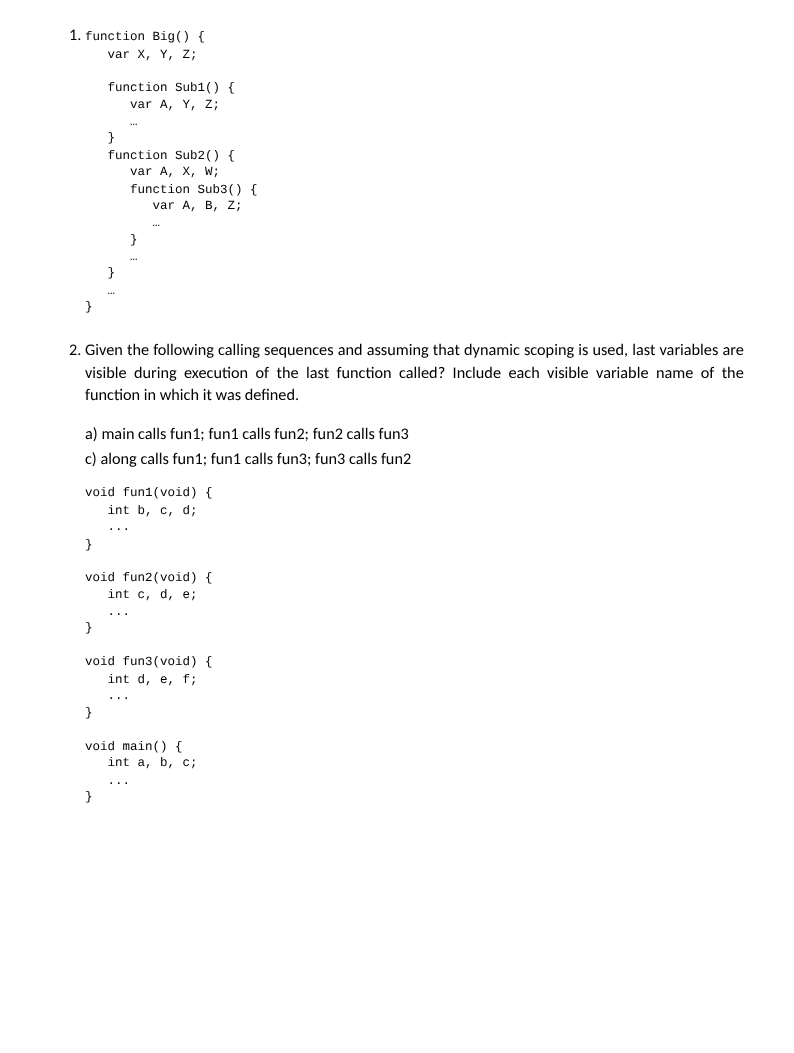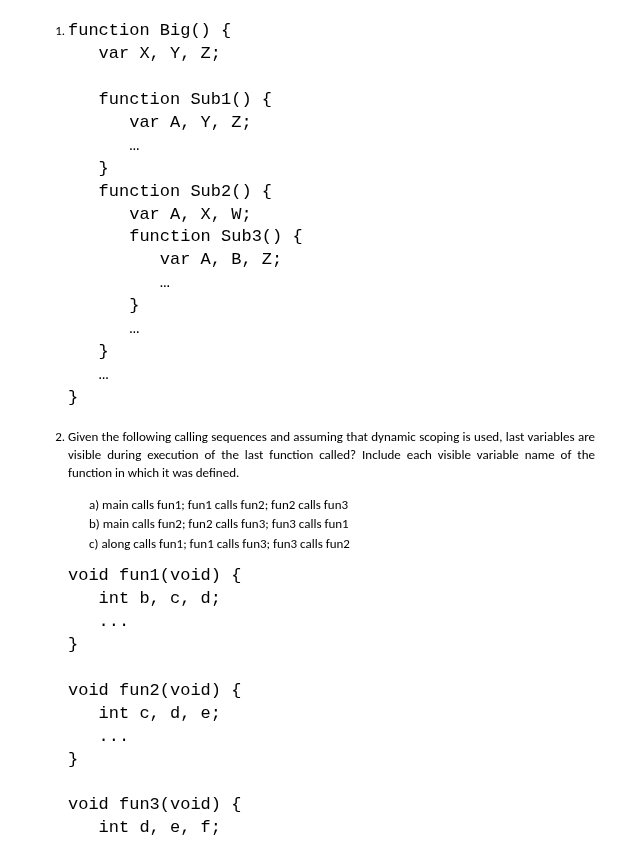--- a/index.html
+++ b/index.html
@@ -23,33 +23,32 @@
     }
     ol.main > li {
       margin-bottom: 18px;
     }
     .question-text {
       text-align: justify;
       margin-bottom: 12px;
     }
     .code-block {
       font-family: "Courier New", Courier, monospace;
-      font-size: 17px;
+      font-size: 10px;
       white-space: pre;
       line-height: 1.35;
       color: #000;
       margin: 6px 0 4px 0;
     }
     .sub-items {
       margin-top: 2px;
       margin-bottom: 12px;
     }
     .sub-items div {
       line-height: 1.5;
-      margin-left: 21px;
     }
   </style>
 </head>
 <body>
 
 <ol class="main">
   <li>
     <div class="code-block">function Big() {
    var X, Y, Z;
 
@@ -65,21 +64,20 @@
       }
       …
    }
    …
 }</div>
   </li>
   <li>
     <div class="question-text">Given the following calling sequences and assuming that dynamic scoping is used, last variables are visible during execution of the last function called? Include each visible variable name of the function in which it was defined.</div>
     <div class="sub-items">
       <div>a) main calls fun1; fun1 calls fun2; fun2 calls fun3</div>
-      <div>b) main calls fun2; fun2 calls fun3; fun3 calls fun1</div>
       <div>c) along calls fun1; fun1 calls fun3; fun3 calls fun2</div>
     </div>
     <div class="code-block">void fun1(void) {
    int b, c, d;
    ...
 }
 
 void fun2(void) {
    int c, d, e;
    ...

